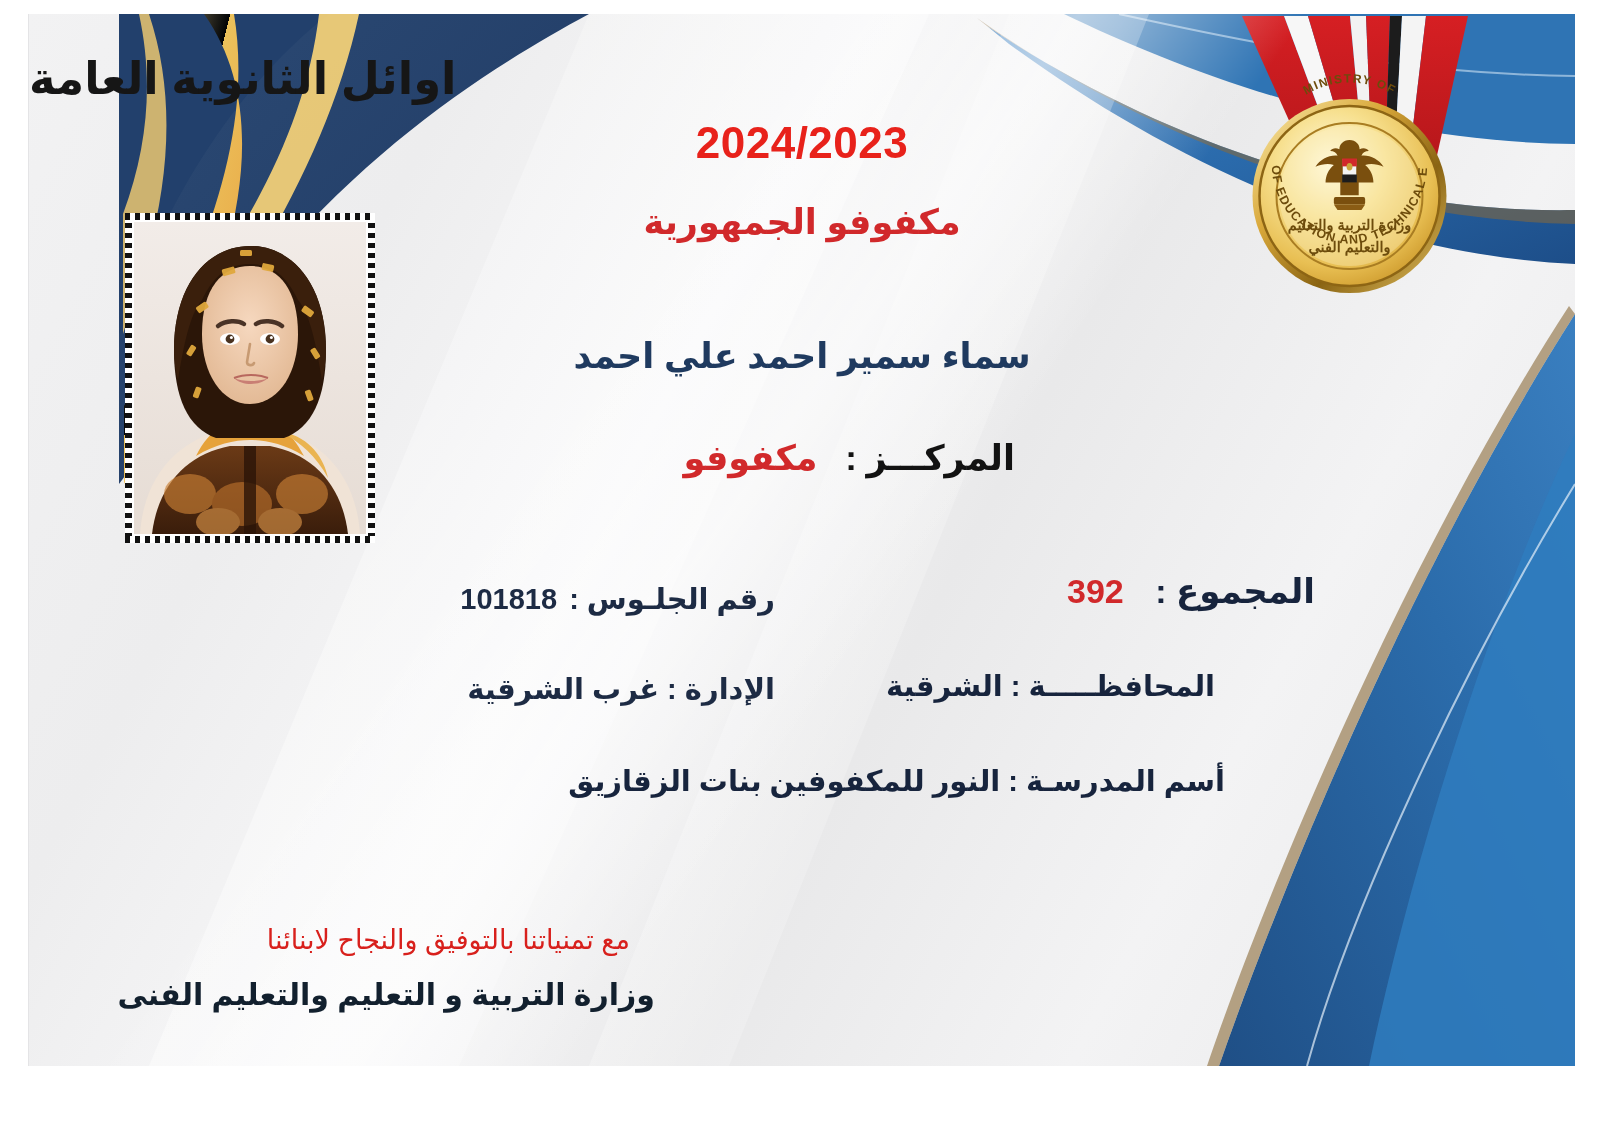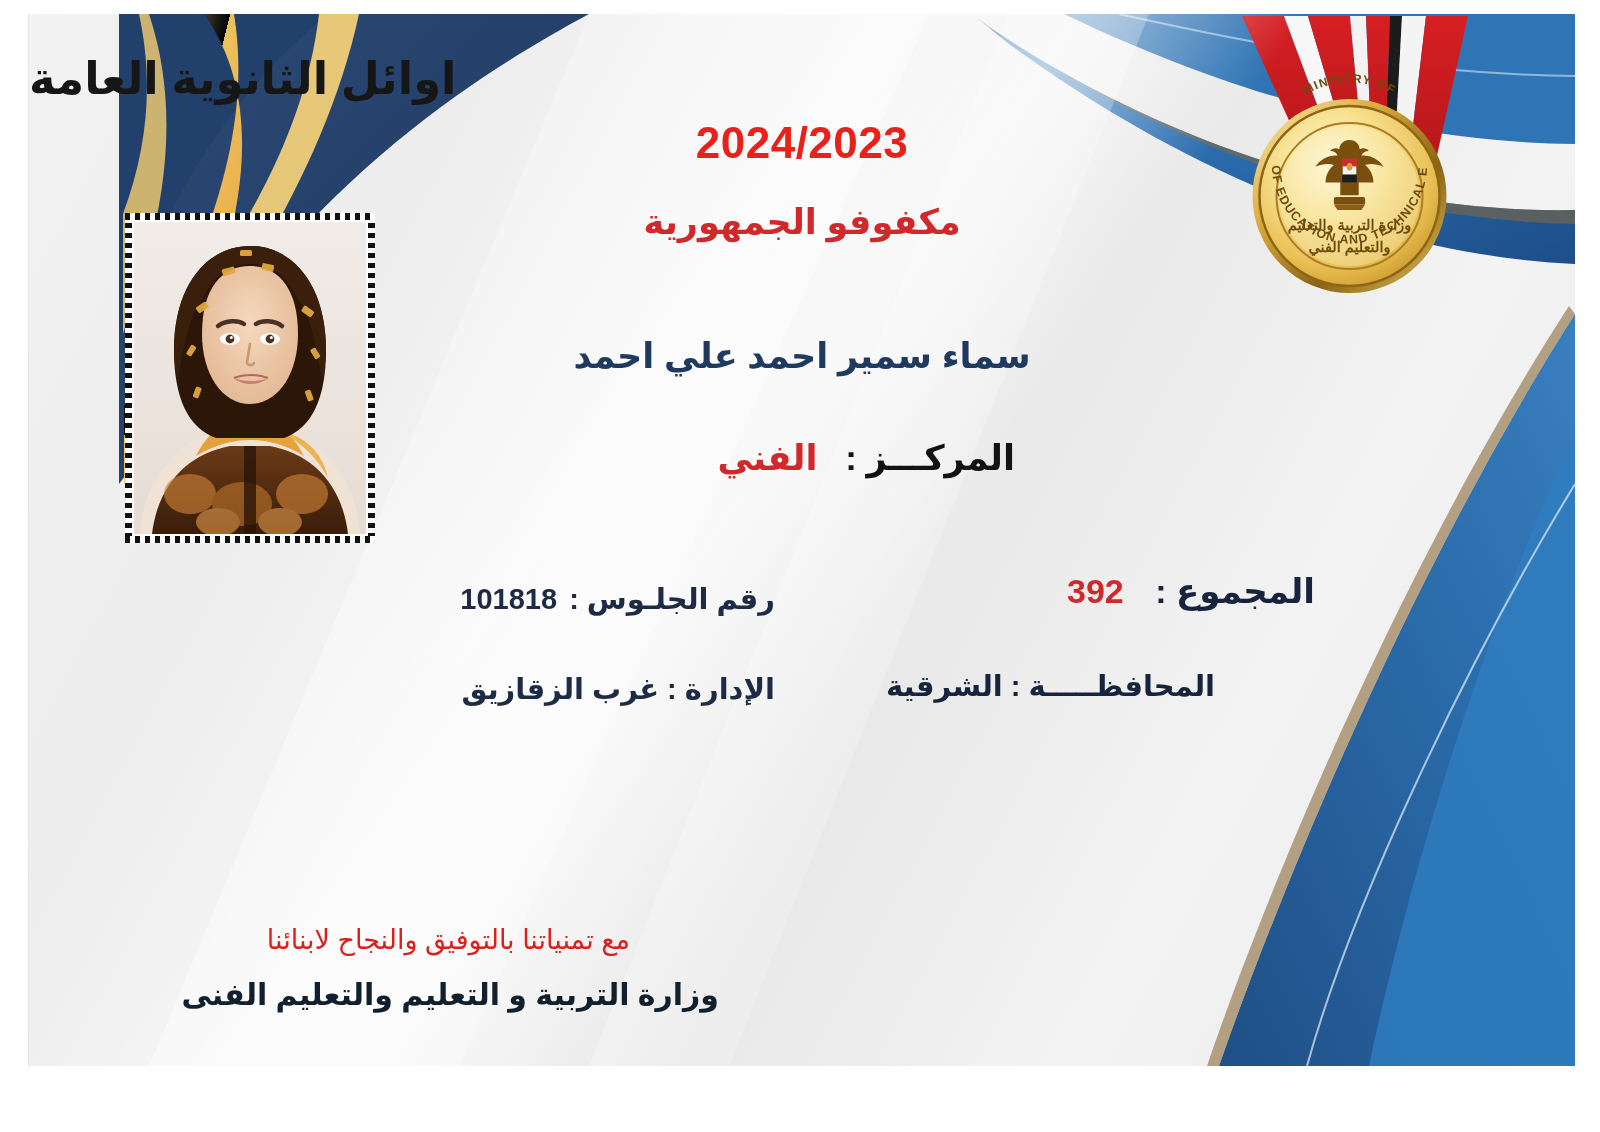--- a/index.html
+++ b/index.html
@@ -212,21 +212,21 @@
     right: 945px;
     font-size: 27px;
     font-weight: normal;
     color: #d8201c;
     white-space: nowrap;
     z-index: 6;
   }
   .footer-ministry {
     position: absolute;
     top: 963px;
-    right: 856px;
+    right: 920px;
     font-size: 30px;
     font-weight: bold;
     color: #12202e;
     white-space: nowrap;
     z-index: 6;
   }
 </style>
 </head>
 <body>
 
@@ -438,41 +438,45 @@
     </div>
 
     <div class="title-main">اوائل الثانوية العامة</div>
     <div class="title-year">2024/2023</div>
     <div class="title-sub">مكفوفو الجمهورية</div>
 
     <div class="student-name">سماء سمير احمد علي احمد</div>
 
     <div class="row-rank">
       <span>المركـــز  :</span>
-      <span class="val">الفني</span>
+      <span class="val">مكفوفو</span>
     </div>
 
     <div class="row-total">
       <span>المجموع  :</span>
       <span class="val">392</span>
     </div>
 
     <div class="row-seat">
       <span>رقم الجلـوس :</span>
       <span class="val">101818</span>
     </div>
 
     <div class="row-gov">
       <span>المحافظـــــة  :</span>
       <span>الشرقية</span>
     </div>
 
     <div class="row-admin">
       <span>الإدارة :</span>
-      <span>غرب الزقازيق</span>
-    </div>
-
+      <span>غرب الشرقية</span>
+    </div>
+
+    <div class="row-school">
+      <span>أسم المدرسـة :</span>
+      <span>النور للمكفوفين بنات الزقازيق</span>
+    </div>
 
     <div class="footer-wish">مع تمنياتنا بالتوفيق والنجاح لابنائنا</div>
     <div class="footer-ministry">وزارة التربية و التعليم والتعليم الفنى</div>
 
   </div>
 </div>
 
 </body></html>

